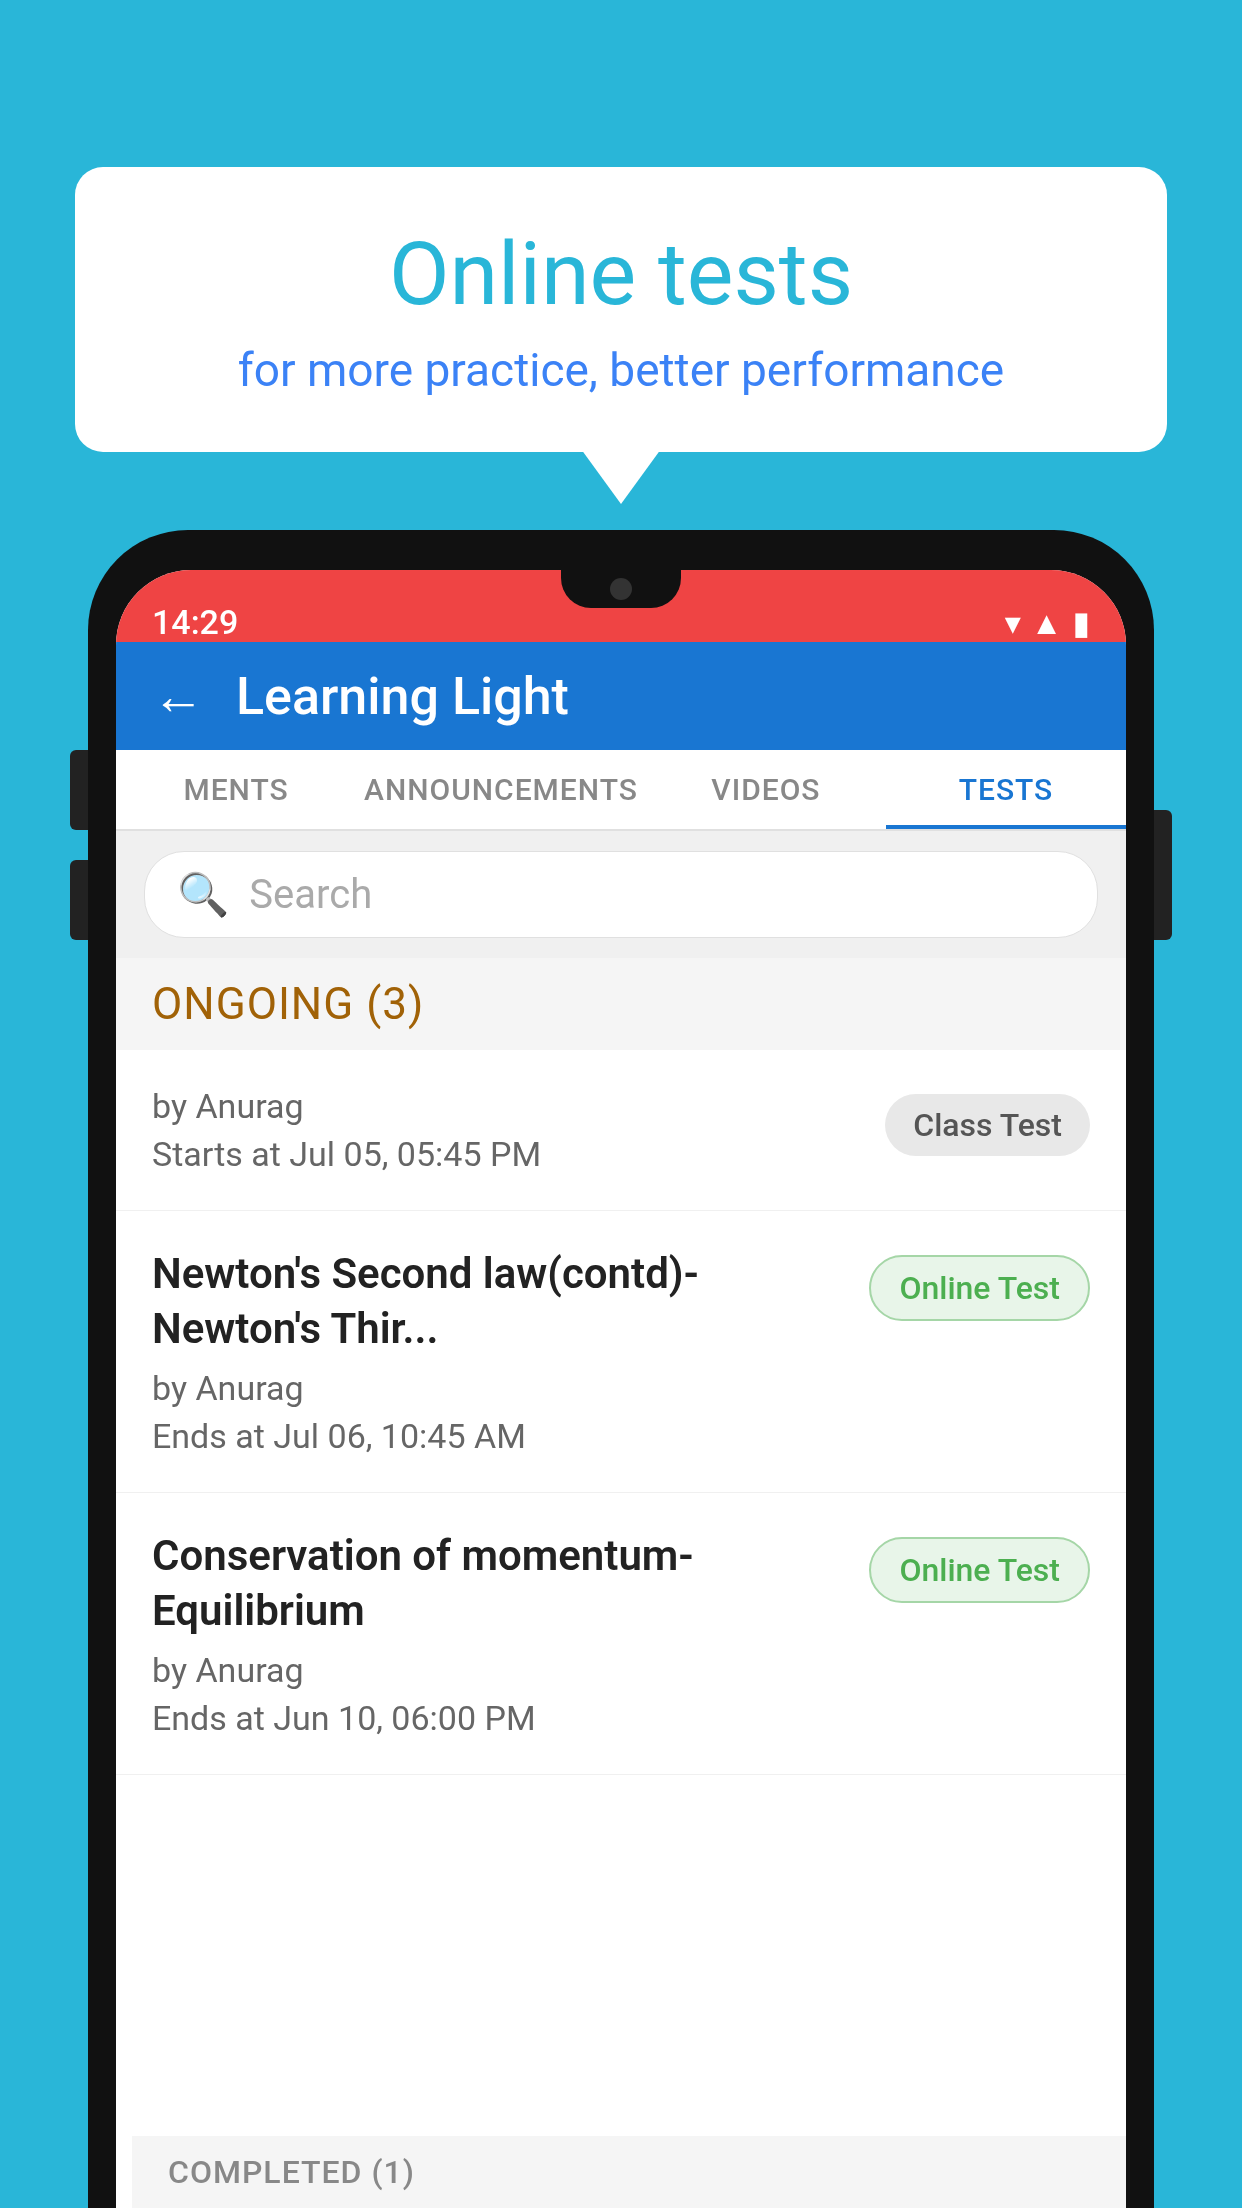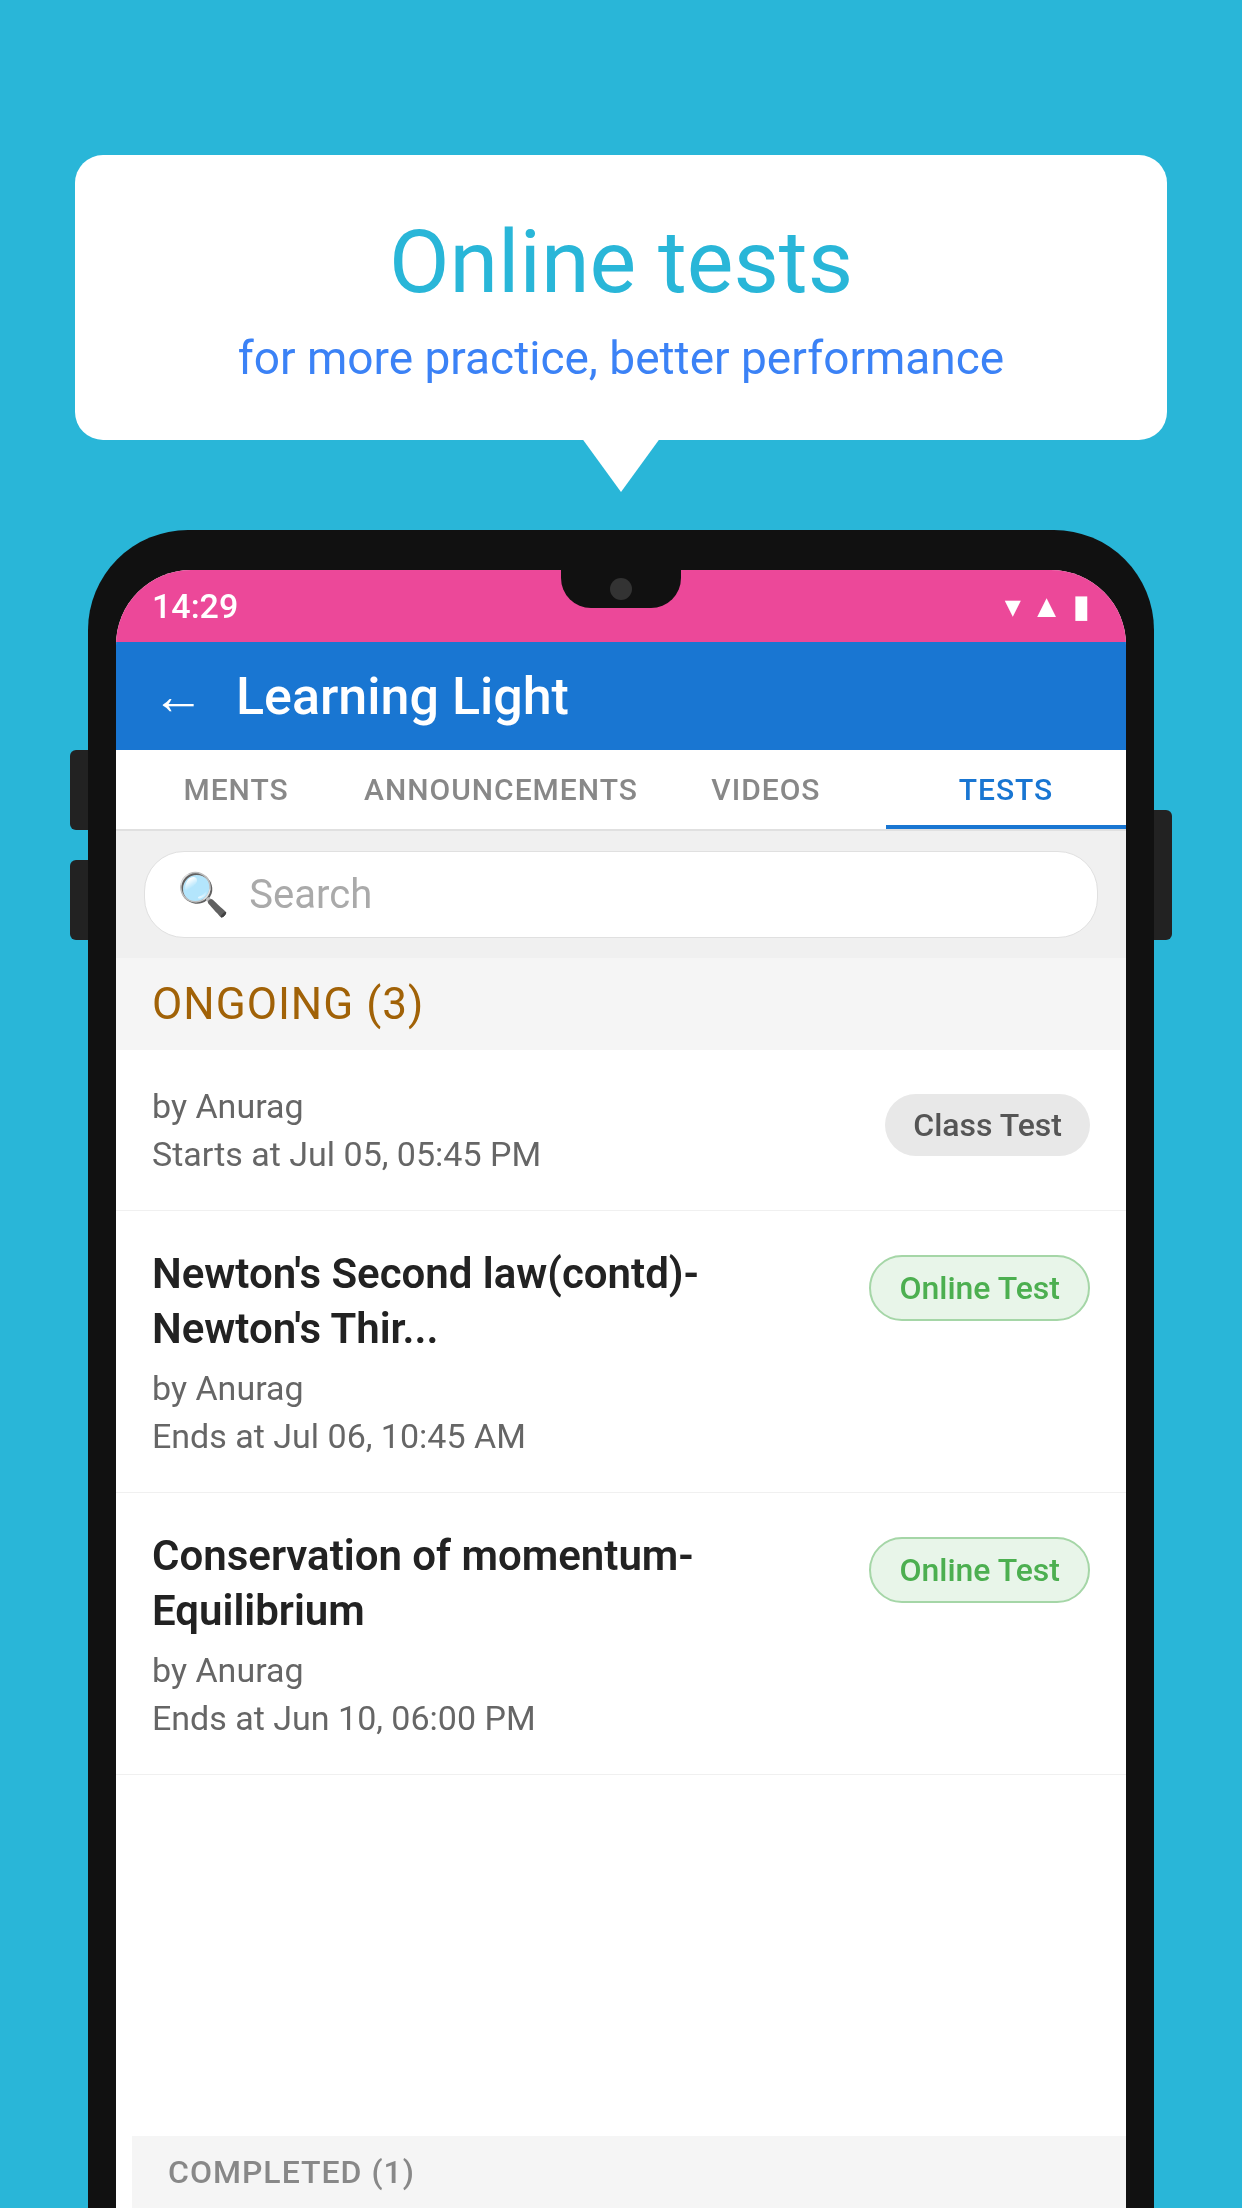--- a/index.html
+++ b/index.html
@@ -9,21 +9,21 @@
       height: 2208px;
       background-color: #29b6d8;
       font-family: 'Roboto', Arial, sans-serif;
       overflow: hidden;
       position: relative;
     }
 
     
     .speech-bubble {
       position: absolute;
-      top: 155px;
+      top: 167px;
       left: 75px;
       right: 75px;
       background: white;
       border-radius: 28px;
       padding: 55px 60px 55px 60px;
       text-align: center;
     }
 
     .speech-bubble::after {
       content: '';
@@ -69,24 +69,24 @@
       left: 28px;
       right: 28px;
       bottom: 0;
       background: white;
       border-radius: 75px 75px 0 0;
       overflow: hidden;
     }
 
     
     .status-bar {
-      background: #ec4899;
+      background: #ef4444;
       height: 72px;
       display: flex;
-      align-items: center;
+      align-items: flex-end;
       justify-content: space-between;
       padding: 0 36px;
     }
 
     .status-time {
       color: white;
       font-size: 34px;
       font-weight: 500;
     }
 

